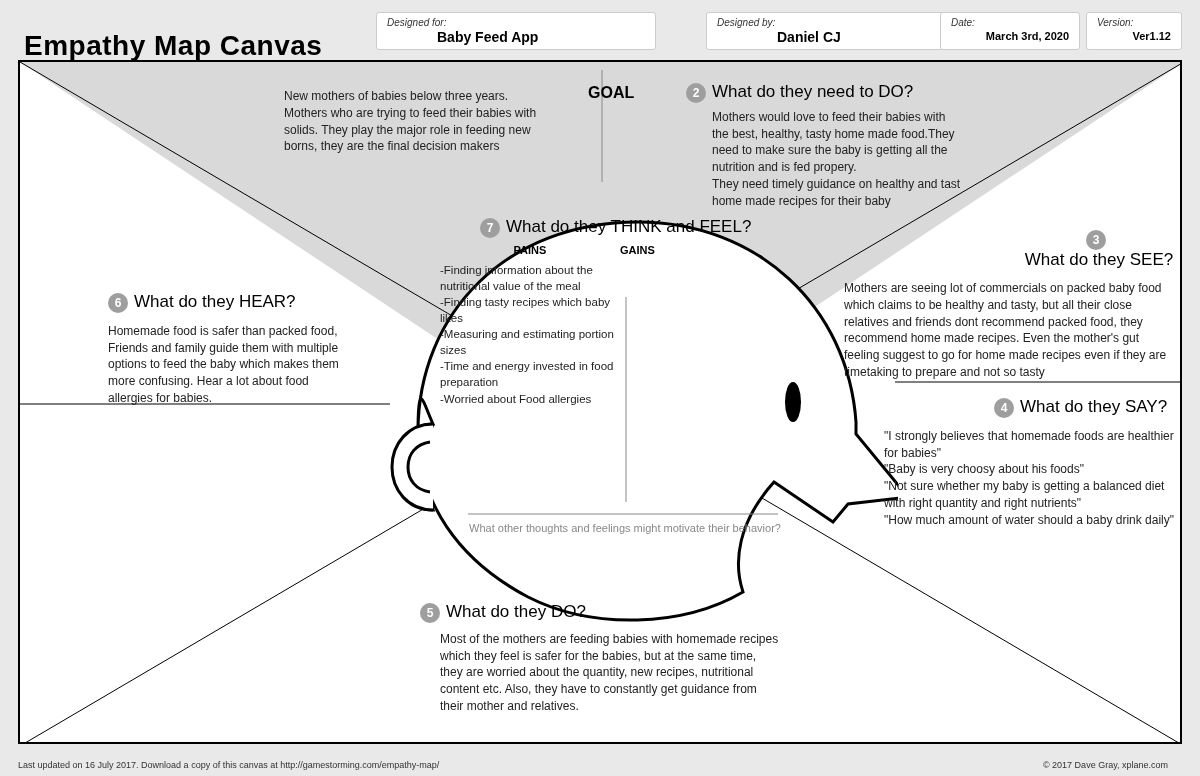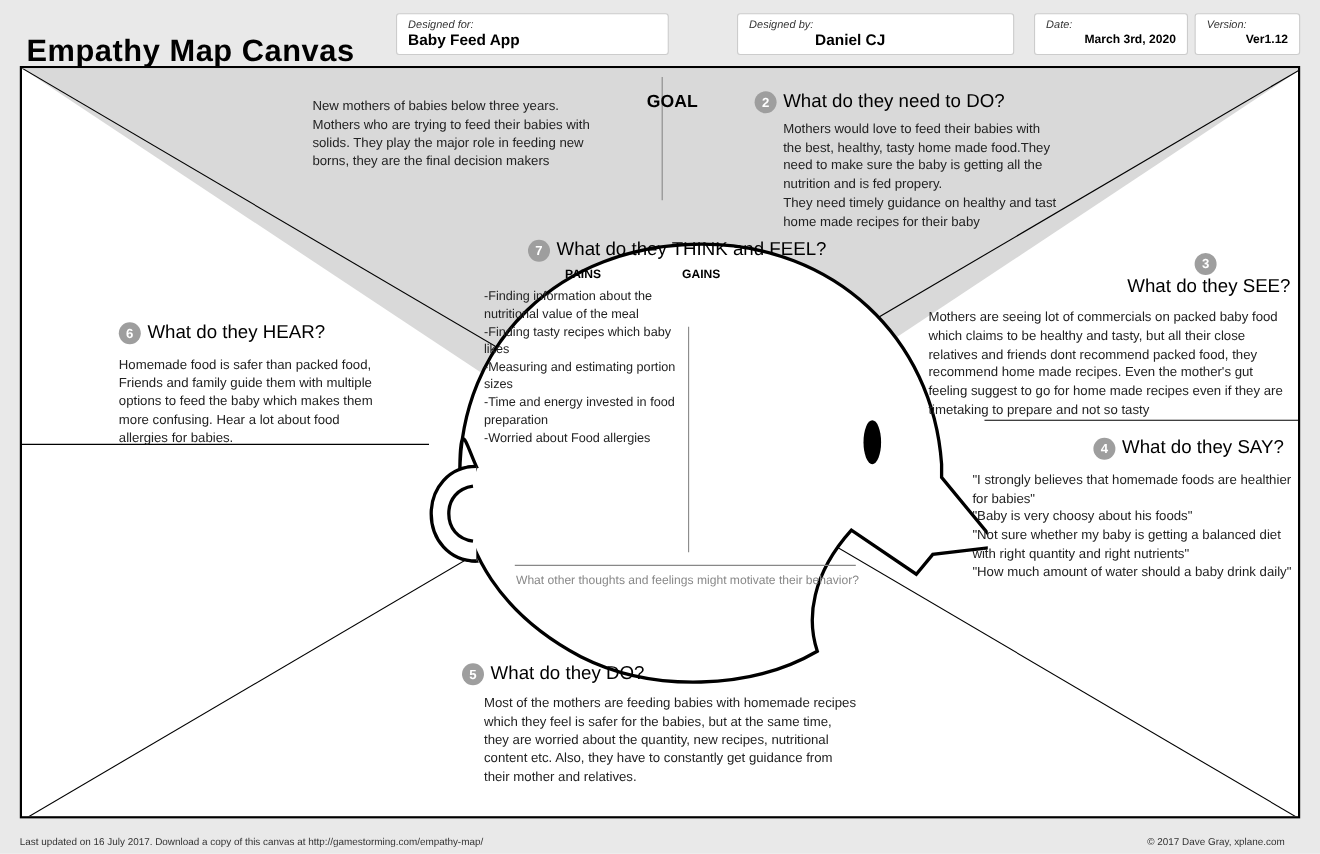--- a/index.html
+++ b/index.html
@@ -3,22 +3,22 @@
 <meta charset="utf-8">
 <style>
   *{box-sizing:border-box;margin:0;padding:0;}
   html,body{width:1200px;height:776px;background:#e9e9e9;font-family:Arial,Helvetica,sans-serif;color:#000;}
   .page{position:relative;width:1200px;height:776px;}
   .header{position:absolute;left:0;top:0;right:0;height:55px;}
   .title{position:absolute;left:24px;top:30px;font-size:28px;font-weight:900;letter-spacing:.5px;}
   .meta-box{position:absolute;top:12px;height:38px;background:#fff;border:1px solid #ccc;border-radius:3px;padding:4px 10px;}
   .meta-label{font-style:italic;font-size:10px;color:#333;display:block;}
   .meta-value{font-size:14px;font-weight:700;line-height:16px;}
-  #mb1{left:360px;width:248px;}
-  #mb2{left:670px;width:252px;}
+  #mb1{left:376px;width:280px;}
+  #mb2{left:706px;width:252px;}
   #mb3{left:940px;width:140px;}
   #mb4{left:1086px;width:96px;}
   #mb3 .meta-value,#mb4 .meta-value{font-size:11px;text-align:right;}
   .canvas{position:absolute;left:18px;top:60px;width:1164px;height:684px;background:#fff;border:2px solid #000;overflow:hidden;}
   .triangle-top{position:absolute;left:0;top:0;width:1164px;height:386px;background:#d9d9d9;clip-path:polygon(0 0,100% 0,50% 100%);}
   svg.lines{position:absolute;left:0;top:0;width:1164px;height:684px;pointer-events:none;}
   .badge{display:inline-flex;width:20px;height:20px;border-radius:50%;background:#9e9e9e;color:#fff;font-size:12px;font-weight:700;align-items:center;justify-content:center;margin-right:6px;vertical-align:middle;}
   .sec-title{font-size:17px;font-weight:400;white-space:nowrap;}
   .sec-body{font-size:12px;line-height:1.4;color:#222;}
   .section{position:absolute;}
@@ -28,21 +28,21 @@
   .head-svg{position:absolute;left:358px;top:130px;width:520px;height:460px;}
 </style>
 </head>
 <body>
 <div class="page">
 
 <div class="header">
   <div class="title">Empathy Map Canvas</div>
   <div class="meta-box" id="mb1">
     <span class="meta-label">Designed for:</span>
-    <span class="meta-value" style="">Baby Feed App</span>
+    <span class="meta-value" style="margin-left:50px">Baby Feed App</span>
   </div>
   <div class="meta-box" id="mb2">
     <span class="meta-label">Designed by:</span>
     <span class="meta-value" style="margin-left:60px">Daniel CJ</span>
   </div>
   <div class="meta-box" id="mb3">
     <span class="meta-label">Date:</span>
     <div class="meta-value">March 3rd, 2020</div>
   </div>
   <div class="meta-box" id="mb4">

